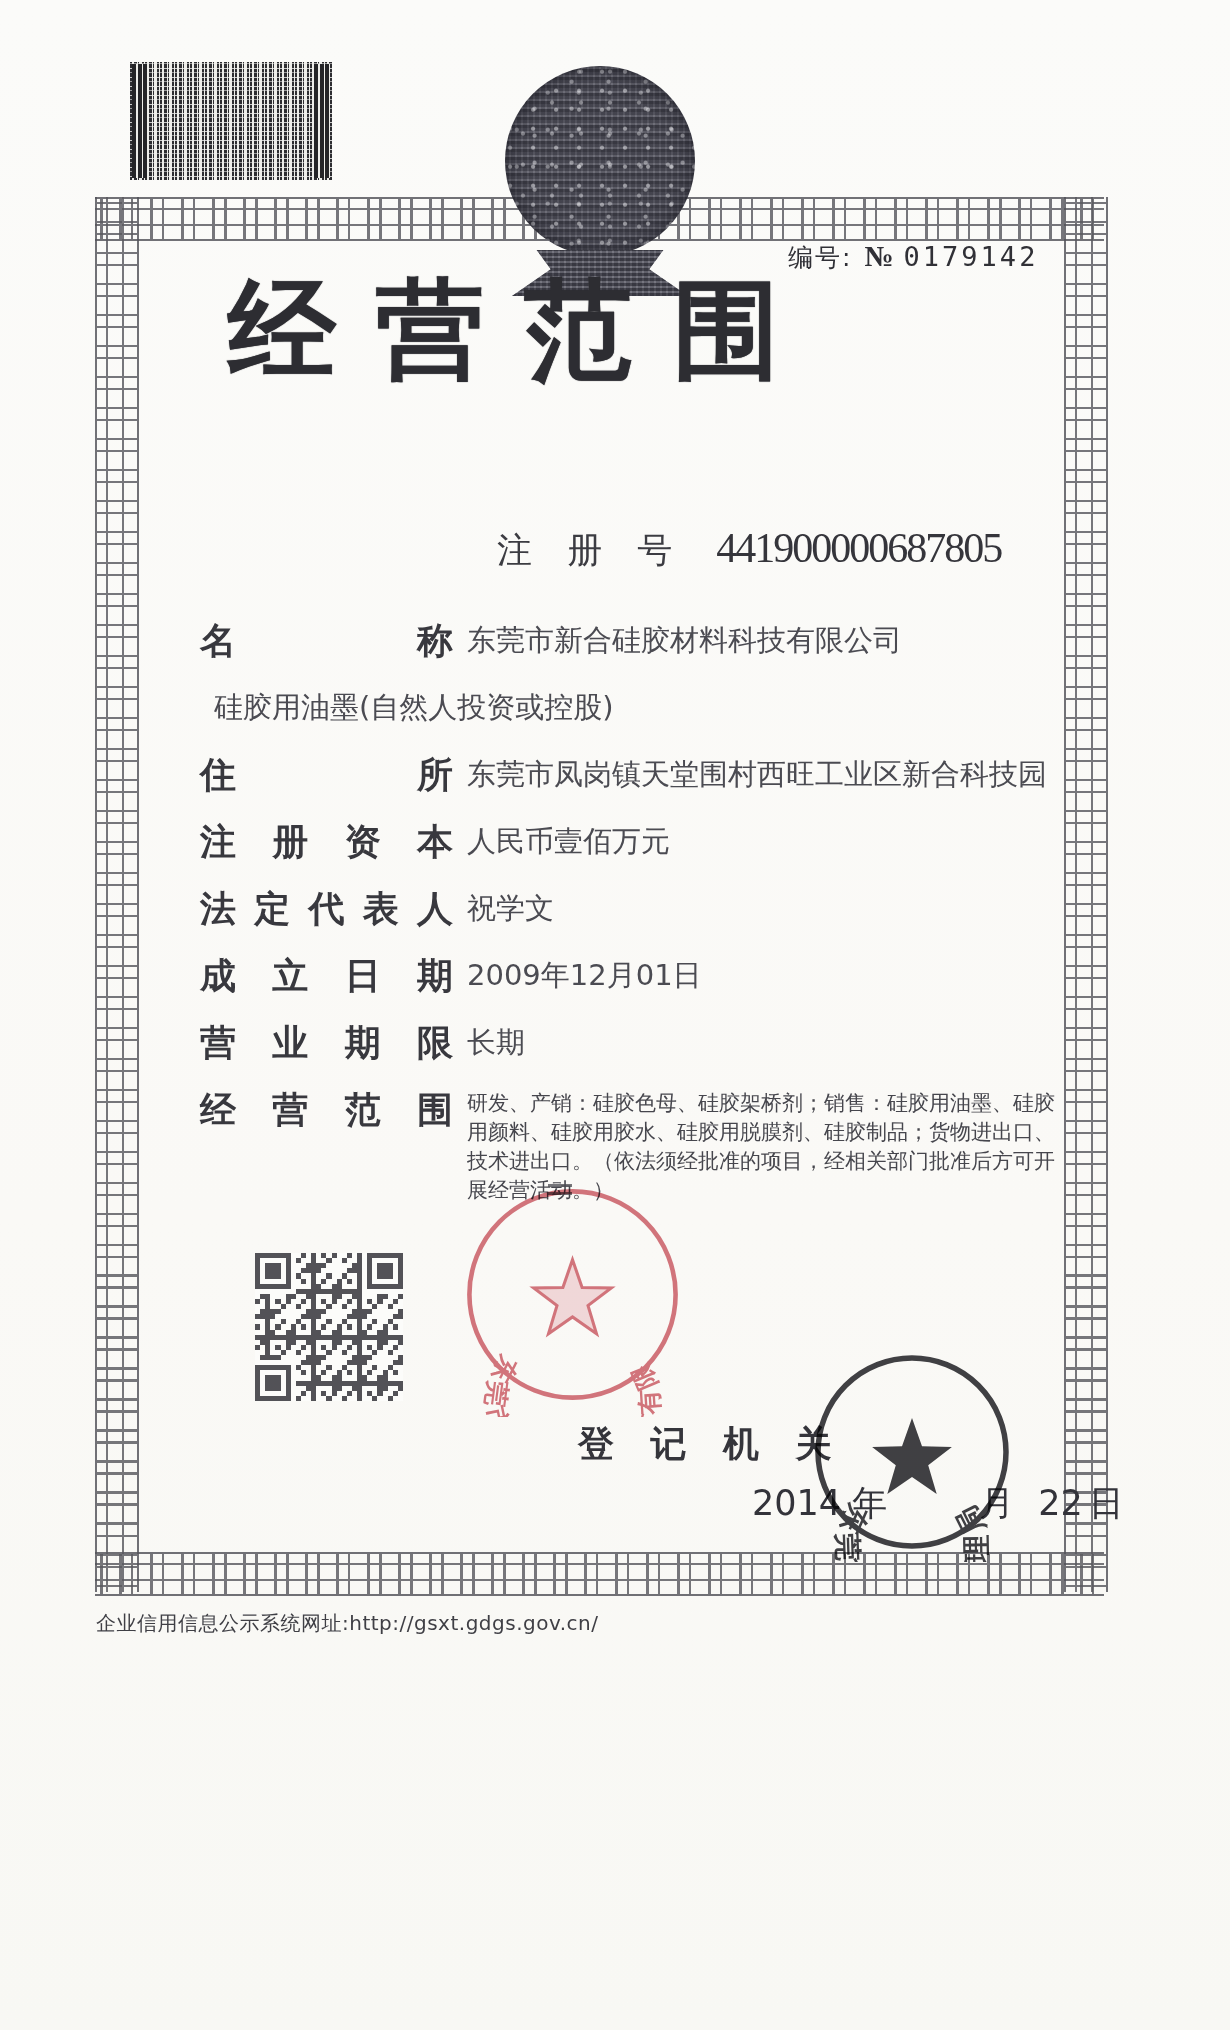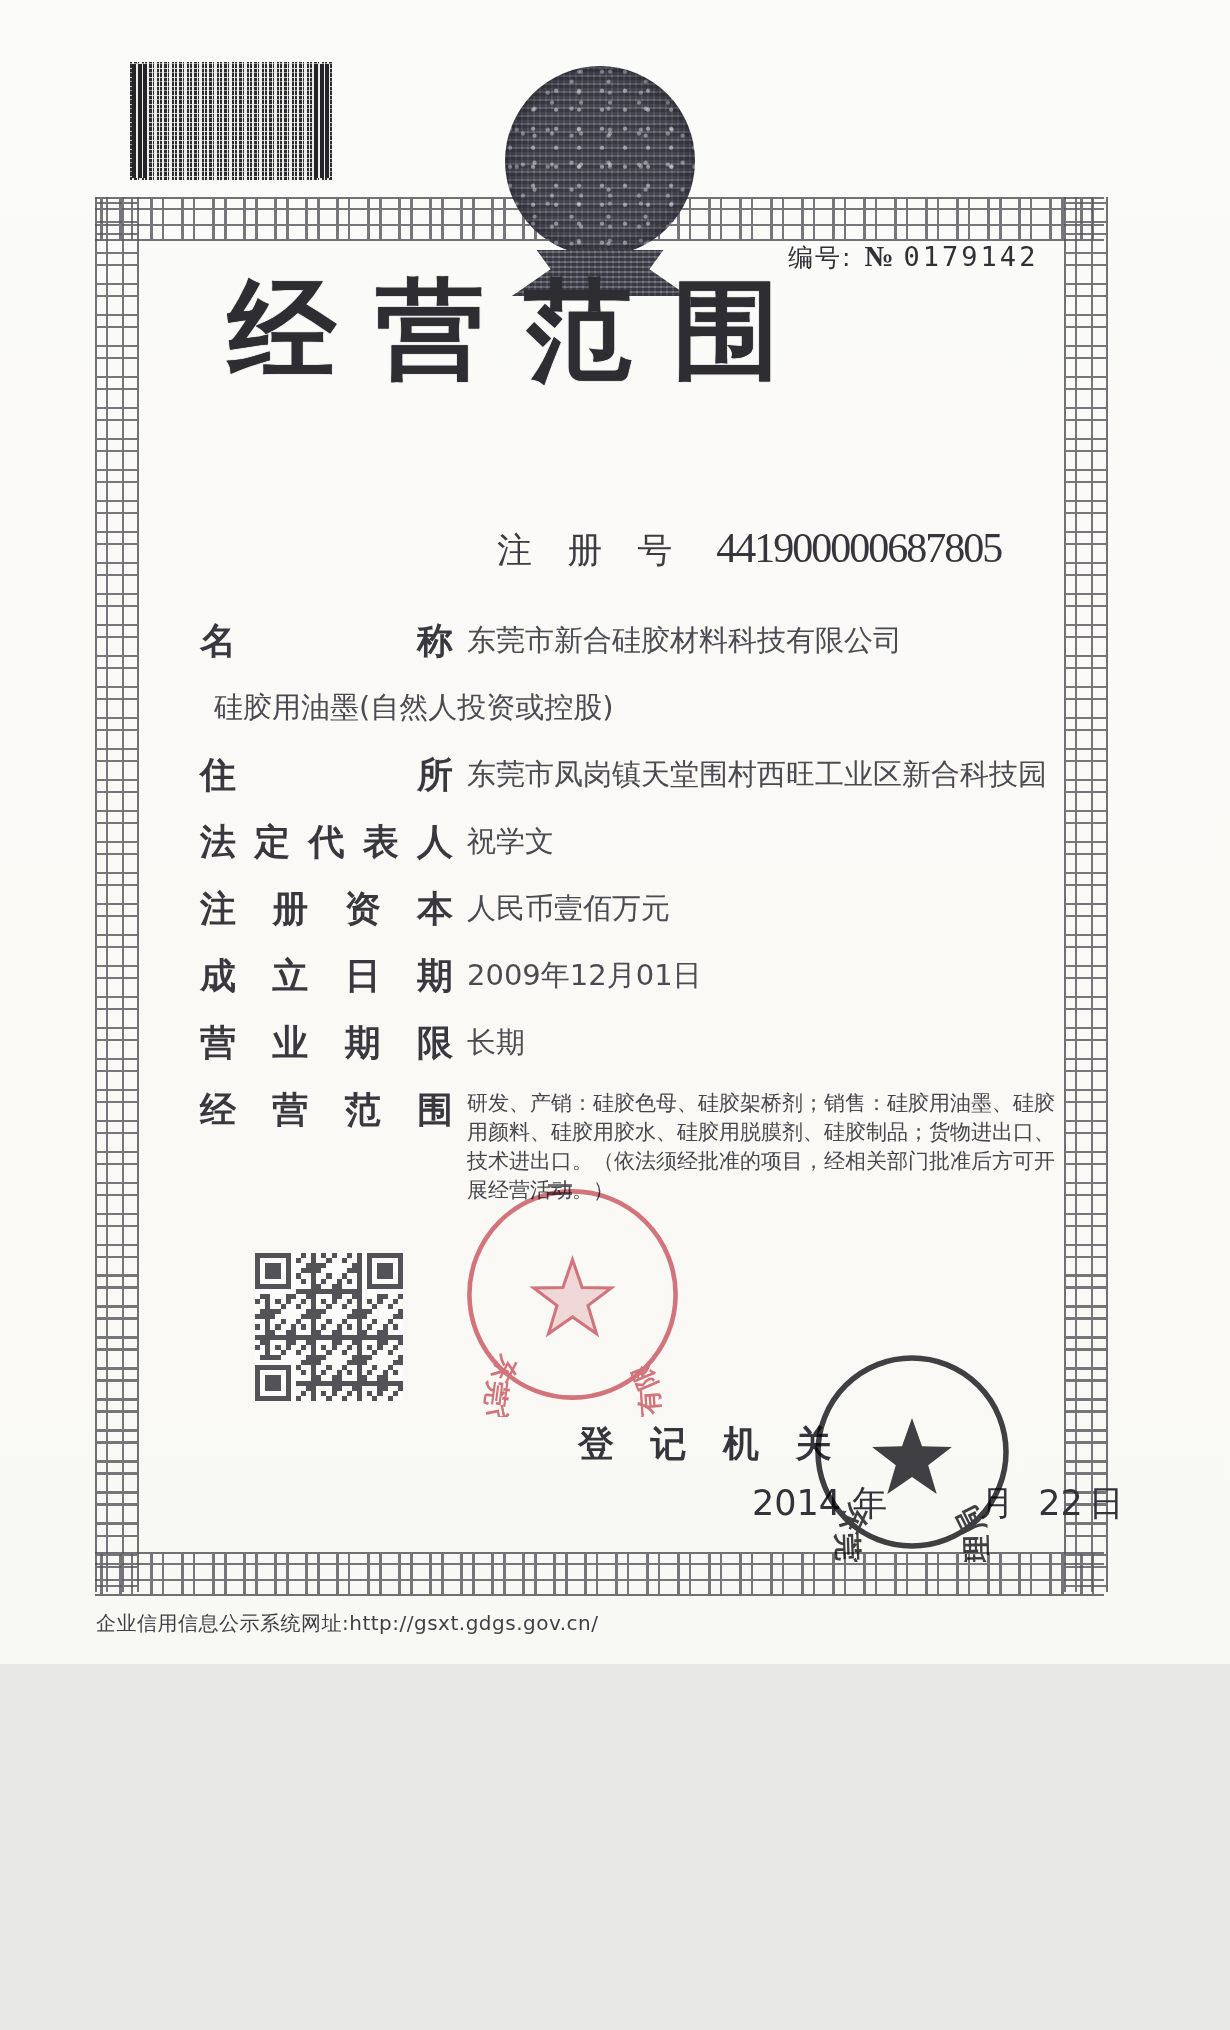--- a/index.html
+++ b/index.html
@@ -1,16 +1,16 @@
 <!DOCTYPE html>
 <html><head>
 <meta charset="utf-8">
 <style>
   html,body{margin:0;padding:0;background:#e8e8e6;}
-  .page{position:relative;width:1230px;height:1664px;margin:0 auto;overflow:hidden;
+  .page{position:relative;width:1230px;height:2030px;margin:0 auto;overflow:hidden;
         background:linear-gradient(180deg,#fbfbf9 0%,#faf9f6 60%,#f8f8f4 100%);
         font-family:"DejaVu Sans",sans-serif;color:#3a3a40;}
 
   
   .bstrip{position:absolute;opacity:.82;z-index:1;}
   .bh{height:40px;border-top:2px solid #53535a;border-bottom:2px solid #53535a;
       background-image:
         repeating-linear-gradient(90deg,transparent 0 5px,#5a5a60 5px 7.5px,transparent 7.5px 24px,#5a5a60 24px 26.5px,transparent 26.5px 31px),
         linear-gradient(to bottom,transparent 0 9px,#5a5a60 9px 11px,transparent 11px 25px,#5a5a60 25px 27px,transparent 27px 36px);}
   .bv{width:40px;border-left:2px solid #53535a;border-right:2px solid #53535a;
@@ -123,26 +123,26 @@
       <div class="fvalue">东莞市新合硅胶材料科技有限公司</div>
     </div>
     <div class="row">
       <div class="fvalue">硅胶用油墨(自然人投资或控股)</div>
     </div>
     <div class="row">
       <div class="flabel">住所</div>
       <div class="fvalue">东莞市凤岗镇天堂围村西旺工业区新合科技园</div>
     </div>
     <div class="row">
+      <div class="flabel">注册资本</div>
+      <div class="fvalue">人民币壹佰万元</div>
+    </div>
+    <div class="row">
       <div class="flabel">法定代表人</div>
       <div class="fvalue">祝学文</div>
-    </div>
-    <div class="row">
-      <div class="flabel">注册资本</div>
-      <div class="fvalue">人民币壹佰万元</div>
     </div>
     <div class="row">
       <div class="flabel">成立日期</div>
       <div class="fvalue">2009年12月01日</div>
     </div>
     <div class="row">
       <div class="flabel">营业期限</div>
       <div class="fvalue">长期</div>
     </div>
     <div class="row">

